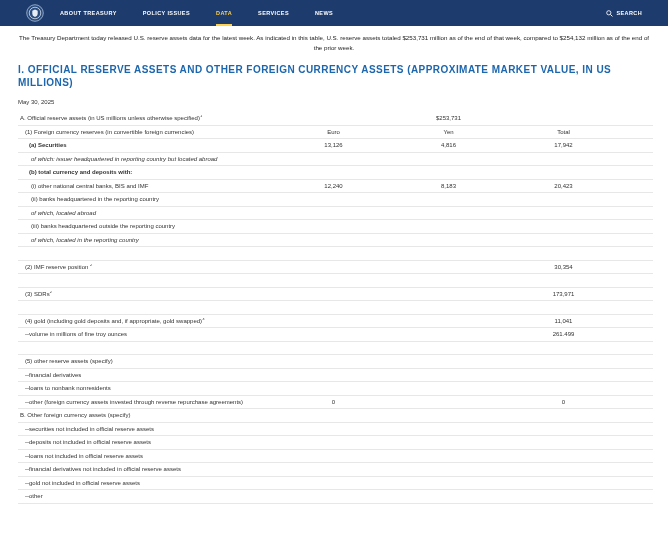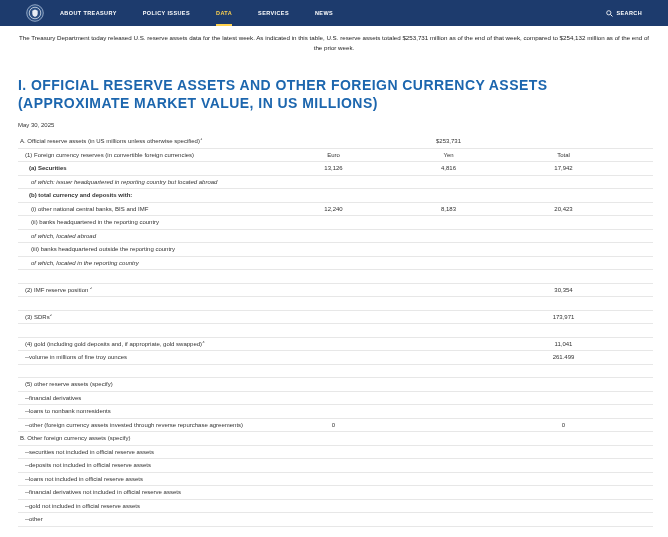--- a/index.html
+++ b/index.html
@@ -17,22 +17,22 @@
     letter-spacing:.4px;height:100%;display:flex;align-items:center;cursor:pointer;}
   .nav-item.active{color:var(--accent-gold);}
   .nav-item.active::after{content:"";position:absolute;left:0;right:0;bottom:0;
     height:2px;background:var(--accent-gold);}
   .nav-search{margin-left:auto;margin-right:26px;display:flex;align-items:center;gap:3px;
     color:#fff;font-size:5.5px;font-weight:bold;letter-spacing:.4px;cursor:pointer;}
   
   .intro{margin:7px auto 0 auto;max-width:634px;text-align:center;
     font-size:6.2px;line-height:1.55;color:#1b1b1b;}
   
-  .heading{margin:25px 18px 0 18px;color:var(--heading-blue);font-weight:bold;
-    font-size:14px;line-height:1.25;letter-spacing:.45px;text-transform:uppercase;}
+  .heading{margin:12px 18px 0 18px;color:var(--heading-blue);font-weight:bold;
+    font-size:10px;line-height:1.25;letter-spacing:.45px;text-transform:uppercase;}
   .date{margin:10px 18px 0 18px;font-size:6px;color:#333;}
   
   .rtable{margin:7px 18px 0 18px;width:635px;}
   .trow{display:flex;align-items:center;height:13.5px;border-bottom:1px solid var(--sep);
     font-size:6px;color:#333;}
   .tlabel{width:258px;flex:0 0 auto;white-space:nowrap;overflow:hidden;}
   .tlabel sup{font-size:4px;line-height:0;}
   .tcell{width:115px;flex:0 0 auto;text-align:center;white-space:nowrap;}
   .b{font-weight:bold;} .i{font-style:italic;}
 </style>

